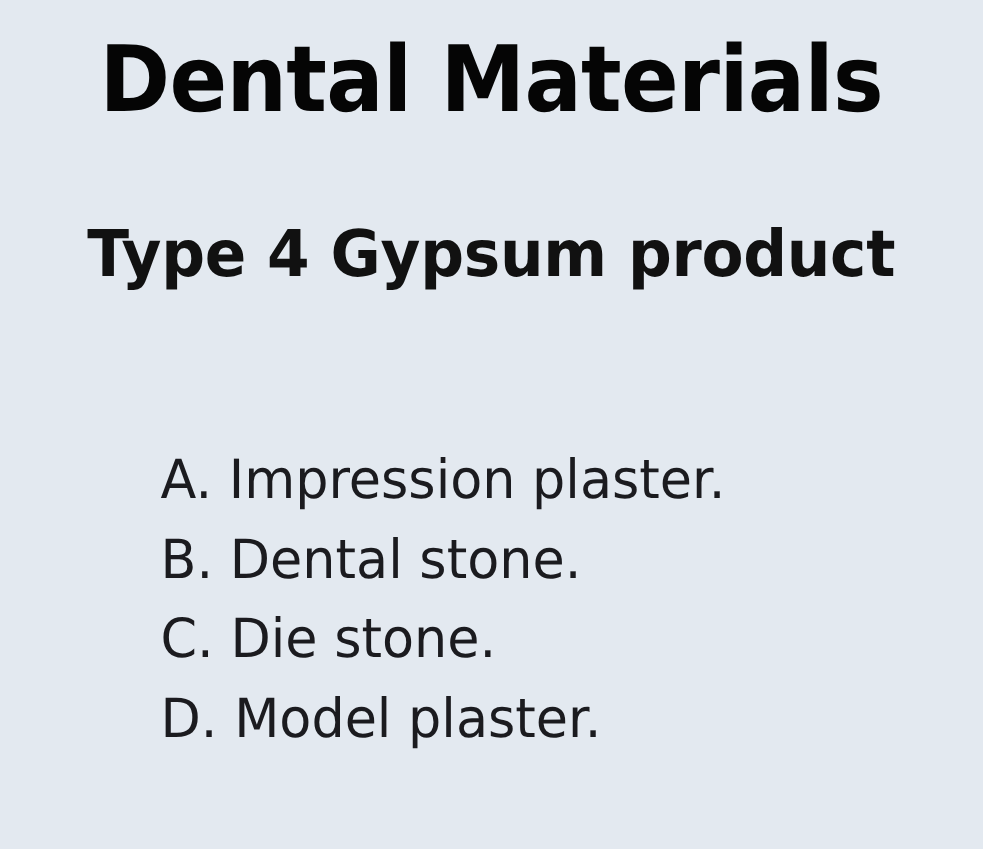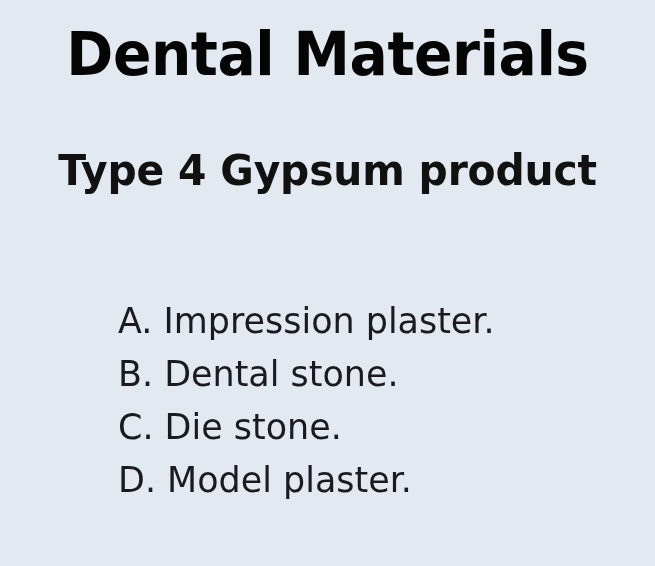--- a/index.html
+++ b/index.html
@@ -47,21 +47,21 @@
     font-size: 43px;
     line-height: 1.25;
     letter-spacing: -0.2px;
     color: #111111;
     transform: scaleX(0.95);
     transform-origin: center top;
     white-space: nowrap;
   }
   .options {
     position: absolute;
-    left: 118px;
+    left: 107px;
     top: 294px;
     margin: 0;
     padding: 0;
     list-style: none;
   }
   .option {
     font-family: "DejaVu Sans", sans-serif;
     font-weight: 400;
     font-size: 36px;
     line-height: 53px;

